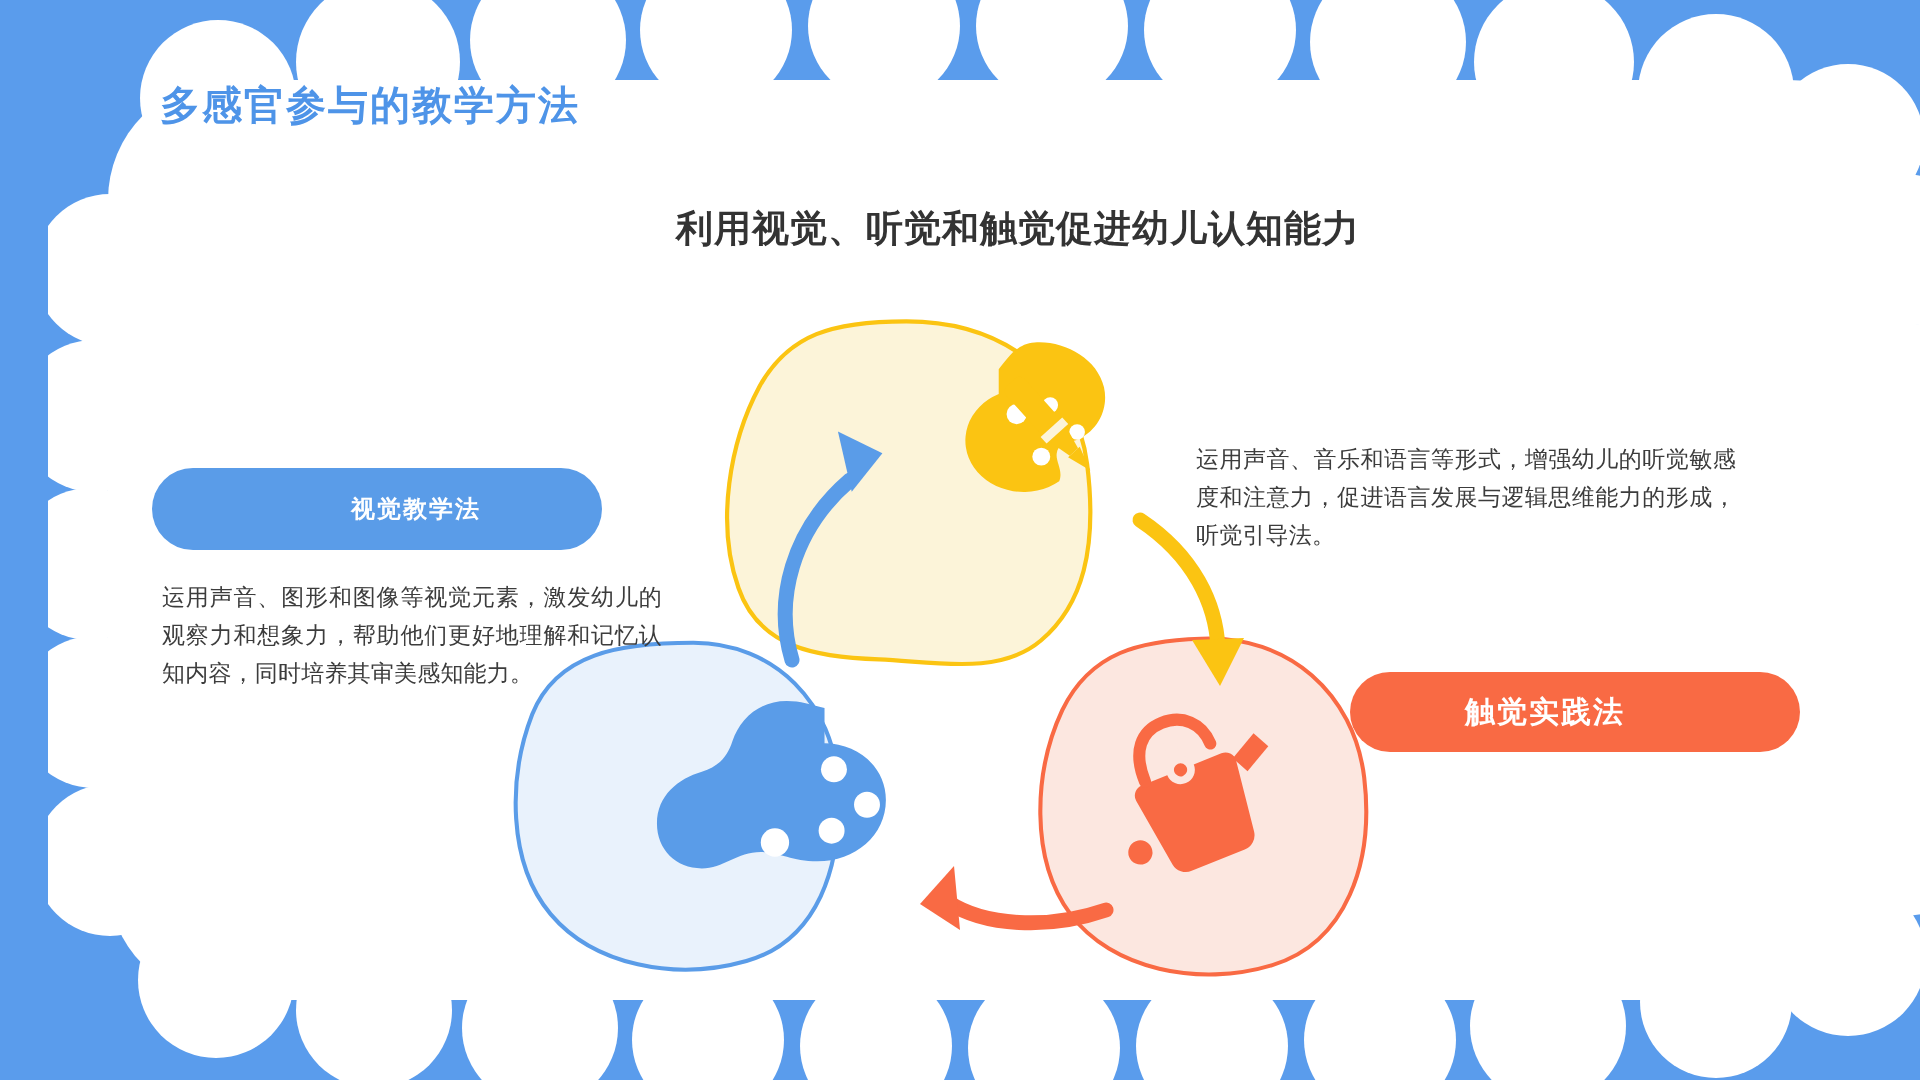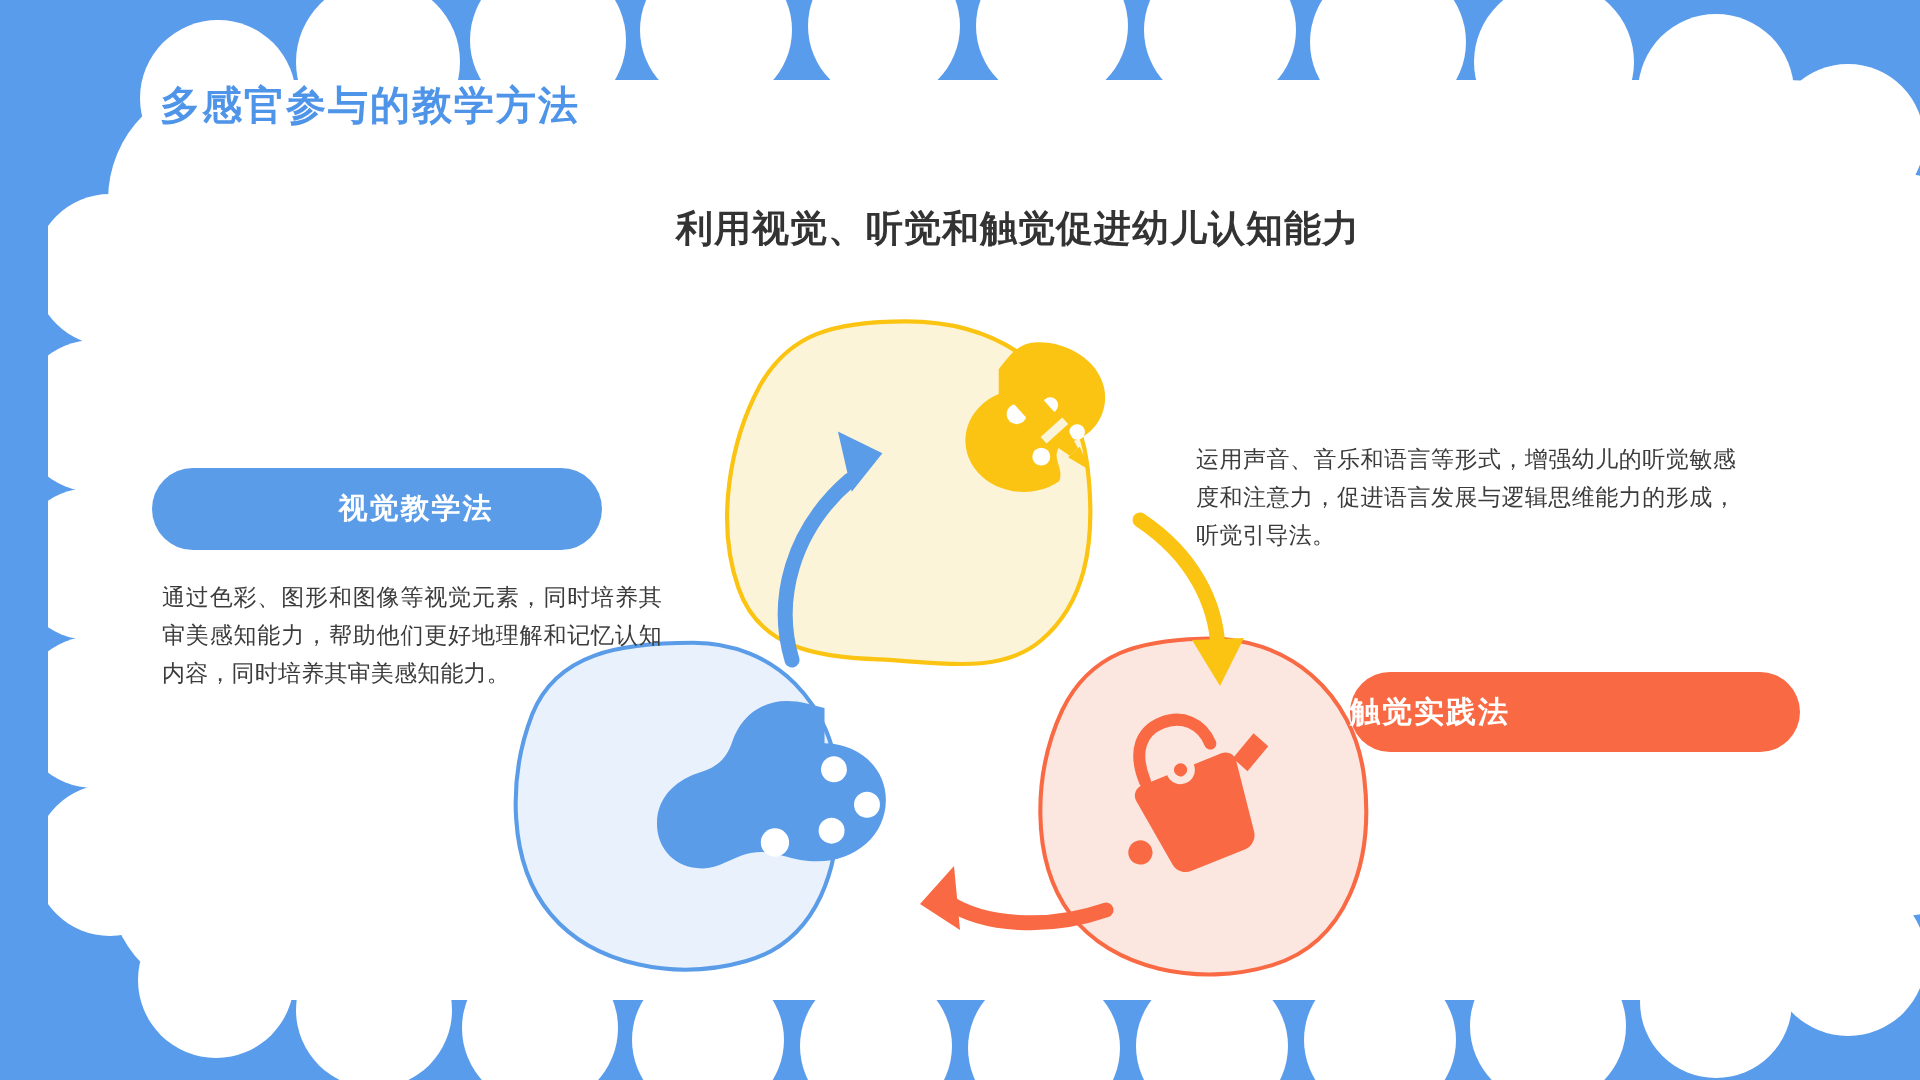--- a/index.html
+++ b/index.html
@@ -36,35 +36,35 @@
   .pill{
     position:absolute;
     display:flex;align-items:center;justify-content:center;
     border-radius:999px;
     color:#ffffff;font-weight:bold;
     letter-spacing:2px;
     box-sizing:border-box;
   }
   .pill-visual{
     left:104px;top:468px;width:450px;height:82px;
-    background:#5a9ce8;font-size:29px;
+    background:#5a9ce8;font-size:24px;
     padding-left:78px;
     font-family:Liberation Serif, serif;
   }
   .pill-audio{
     left:1148px;top:318px;width:450px;height:80px;
     background:#fbc412;font-size:30px;
     padding-right:72px;
     justify-content:center;
   }
   .pill-touch{
     left:1302px;top:672px;width:450px;height:80px;
     background:#f96a44;font-size:30px;
     padding-right:60px;
-    justify-content:flex-start;
+    justify-content:center;
   }
 
   .para{
     position:absolute;
     font-size:23px;line-height:38px;color:#3c3c3c;
     letter-spacing:0.2px;
   }
   .para-visual{left:114px;top:578px;width:500px;text-align:justify;}
   .para-audio{left:1148px;top:440px;width:540px;text-align:justify;}
   .para-touch{left:1290px;top:790px;width:520px;text-align:justify;}
@@ -216,21 +216,21 @@
         <path d="M1058 910 C 1000 930, 936 926, 900 902" fill="none" stroke="#f96a44" stroke-width="15" stroke-linecap="round"></path>
         <path d="M906 866 l-34 38 l40 26 Z" fill="#f96a44"></path>
       </g>
 
     </svg>
   </div>
 
   <div class="pill pill-visual">
     <span>视觉教学法</span>
   </div>
-  <div class="para para-visual">通过色彩、图形和图像等视觉元素，同时培养其审美感知能力，帮助他们更好地理解和记忆认知内容，同时培养其审美感知能力。</div>
+  <div class="para para-visual">运用声音、图形和图像等视觉元素，激发幼儿的观察力和想象力，帮助他们更好地理解和记忆认知内容，同时培养其审美感知能力。</div>
 
   <div class="para para-audio">运用声音、音乐和语言等形式，增强幼儿的听觉敏感度和注意力，促进语言发展与逻辑思维能力的形成，听觉引导法。</div>
 
   <div class="pill pill-touch">
     <span>触觉实践法</span>
   </div>
 
 </div>
 
 </body></html>

